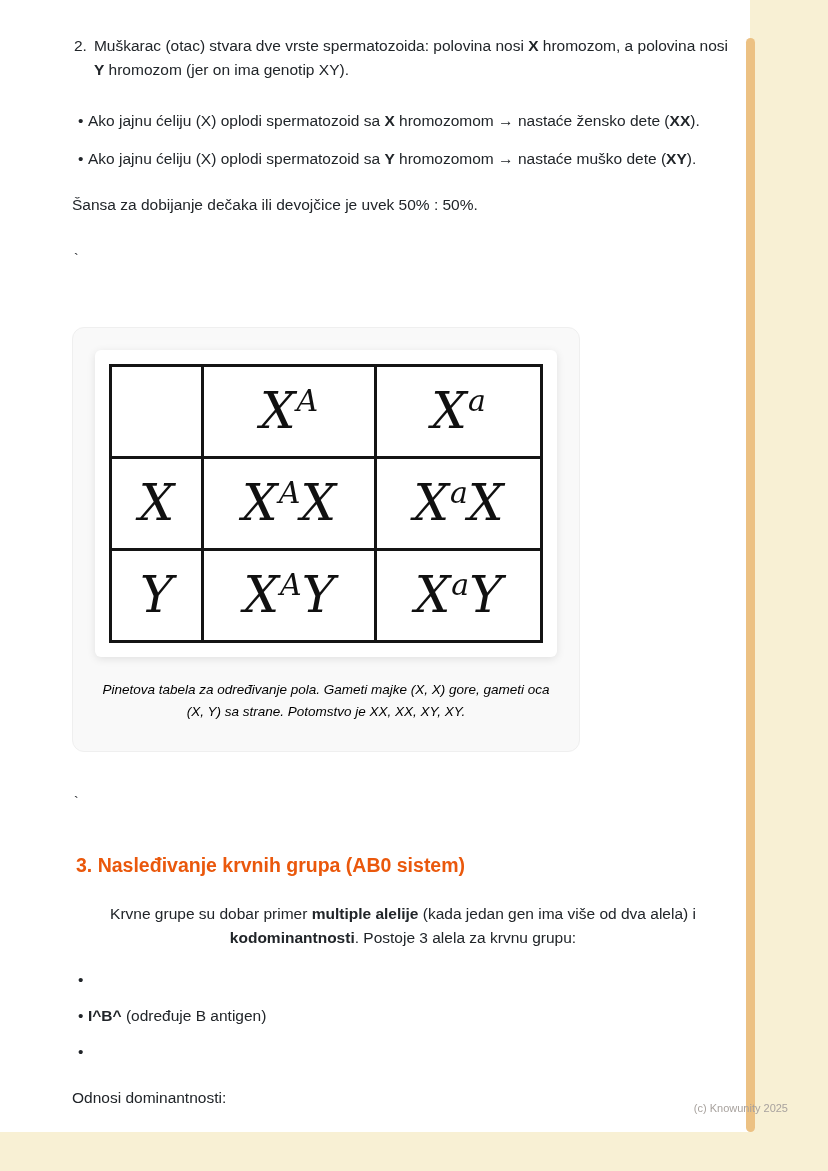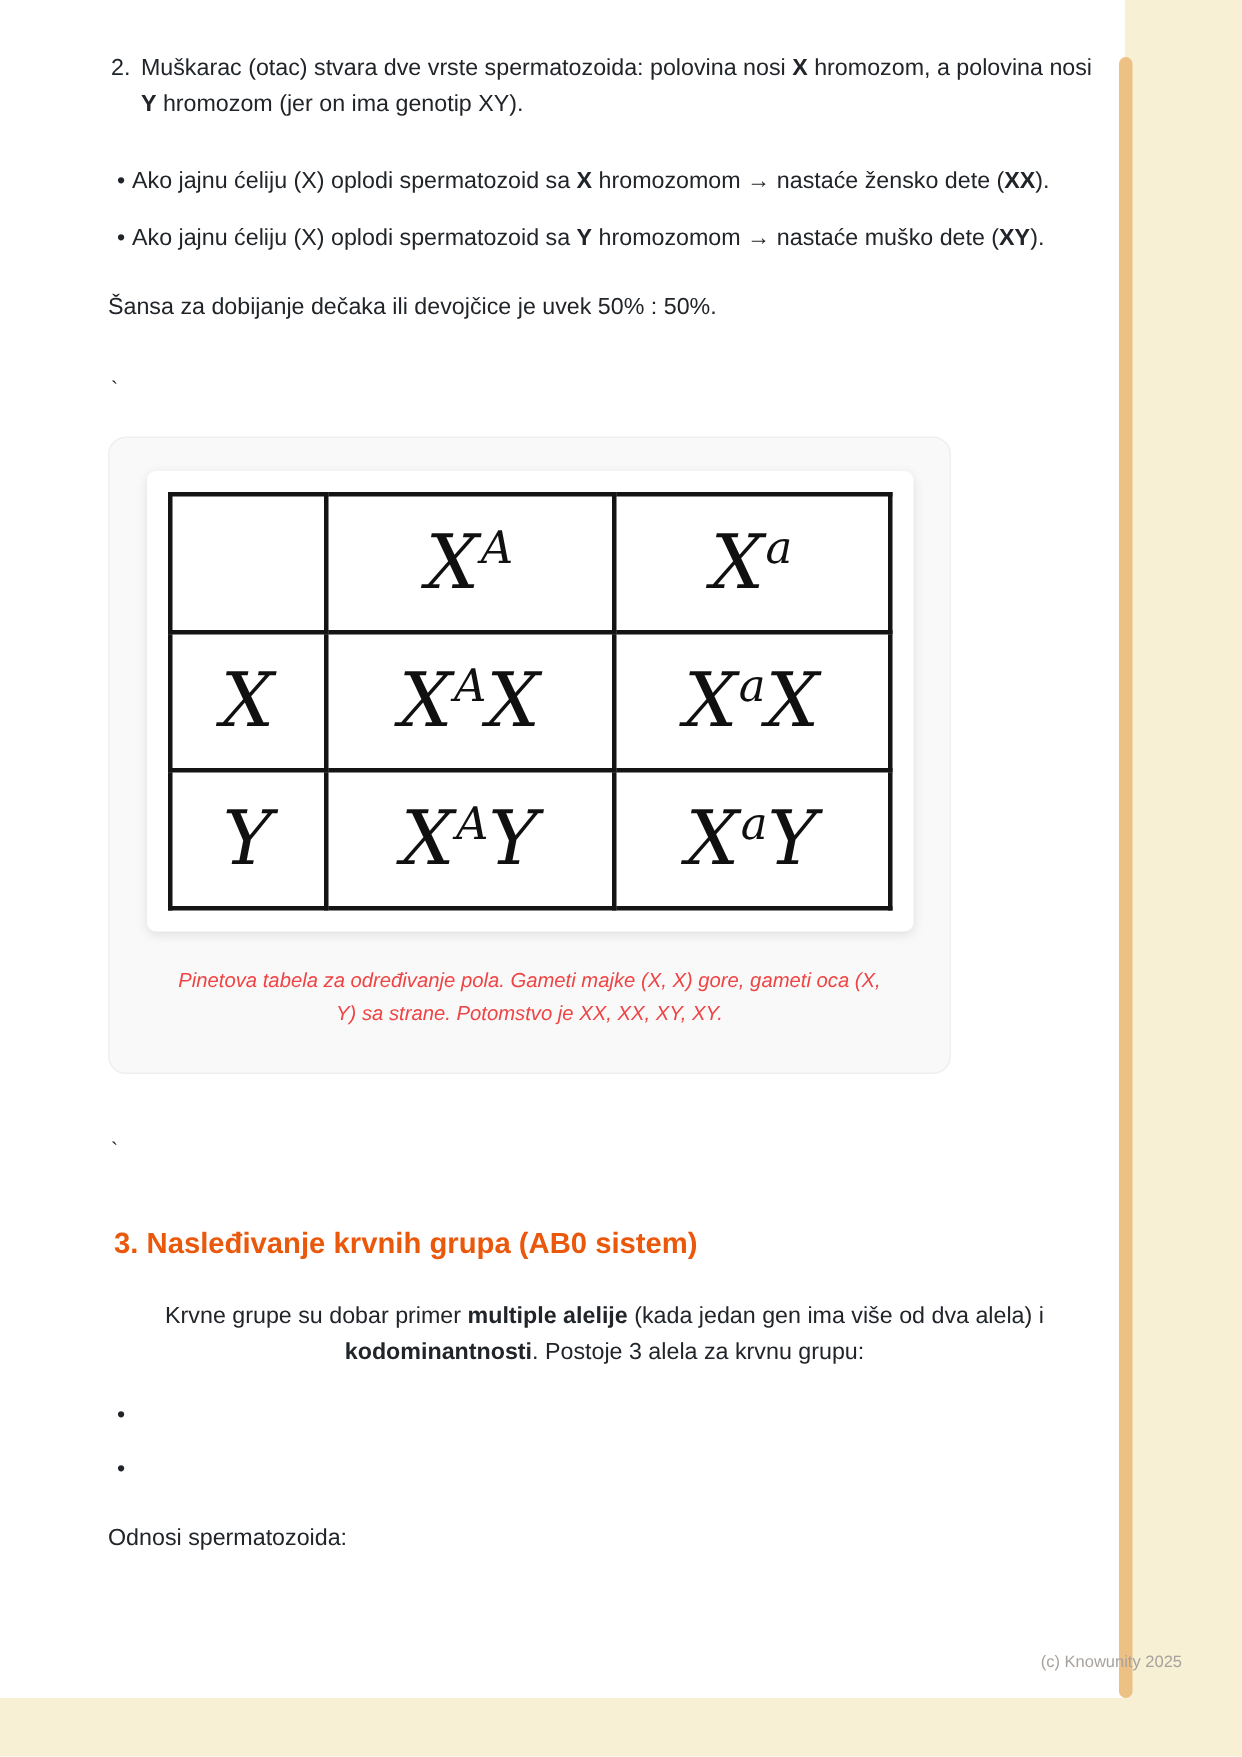--- a/index.html
+++ b/index.html
@@ -31,22 +31,22 @@
   .bullet { display: flex; margin: 0 0 14px 6px; }
   .bullet .dot { flex: 0 0 10px; }
   .bullet .dot::before { content: "•"; }
 
   .chance { margin: 22px 0 0 0; }
 
   .tick { margin: 32px 0 0 2px; font-size: 14px; }
   .tick2 { margin-top: 40px; }
 
   .figure-card {
-    margin: 20px 0 0 0;
-    width: 562px;
+    margin: 56px 0 0 0;
+    width: 508px;
     background: #f9f9f9;
     border: 1px solid #efefef;
     border-radius: 12px;
     padding: 22px 22px 28px 22px;
   }
   .figure-image {
     background: #ffffff;
     border-radius: 6px;
     box-shadow: 0 2px 8px rgba(0,0,0,0.10);
     padding: 14px;
@@ -76,21 +76,21 @@
     line-height: 0;
     margin-left: 1px;
   }
   .caption {
     margin: 22px auto 0 auto;
     max-width: 478px;
     text-align: center;
     font-style: italic;
     font-size: 13.5px;
     line-height: 1.65;
-    color: #ef4444;
+    color: #000000;
   }
 
   .section-heading {
     margin: 36px 0 22px 4px;
     font-size: 19.5px;
     font-weight: 700;
     color: #ea580c;
   }
   .intro { margin-bottom: 18px; text-align: center; }
   .allele { margin-bottom: 12px; }
@@ -163,25 +163,29 @@
       <p class="tick tick2">`</p>
 
       <h2 class="section-heading">3. Nasleđivanje krvnih grupa (AB0 sistem)</h2>
 
       <p class="ptext intro"><span>Krvne grupe su dobar primer </span><strong>multiple alelije</strong><span> (kada jedan gen ima više od dva alela) i </span><strong>kodominantnosti</strong><span>. Postoje 3 alela za krvnu grupu:</span></p>
 
       <div class="bullet allele">
         <span class="dot"></span>
       </div>
 
+      <div class="bullet allele">
+        <span class="dot"></span>
+        <p class="ptext"><strong>I^B^</strong><span> (određuje B antigen)</span></p>
+      </div>
 
       <div class="bullet allele">
         <span class="dot"></span>
       </div>
 
-      <p class="ptext dominance">Odnosi spermatozoida:</p>
+      <p class="ptext dominance">Odnosi dominantnosti:</p>
 
     </div>
   </div>
 
   <div class="scrollbar"></div>
   <div class="footer">(c) Knowunity 2025</div>
 </div>
 
 </body></html>

